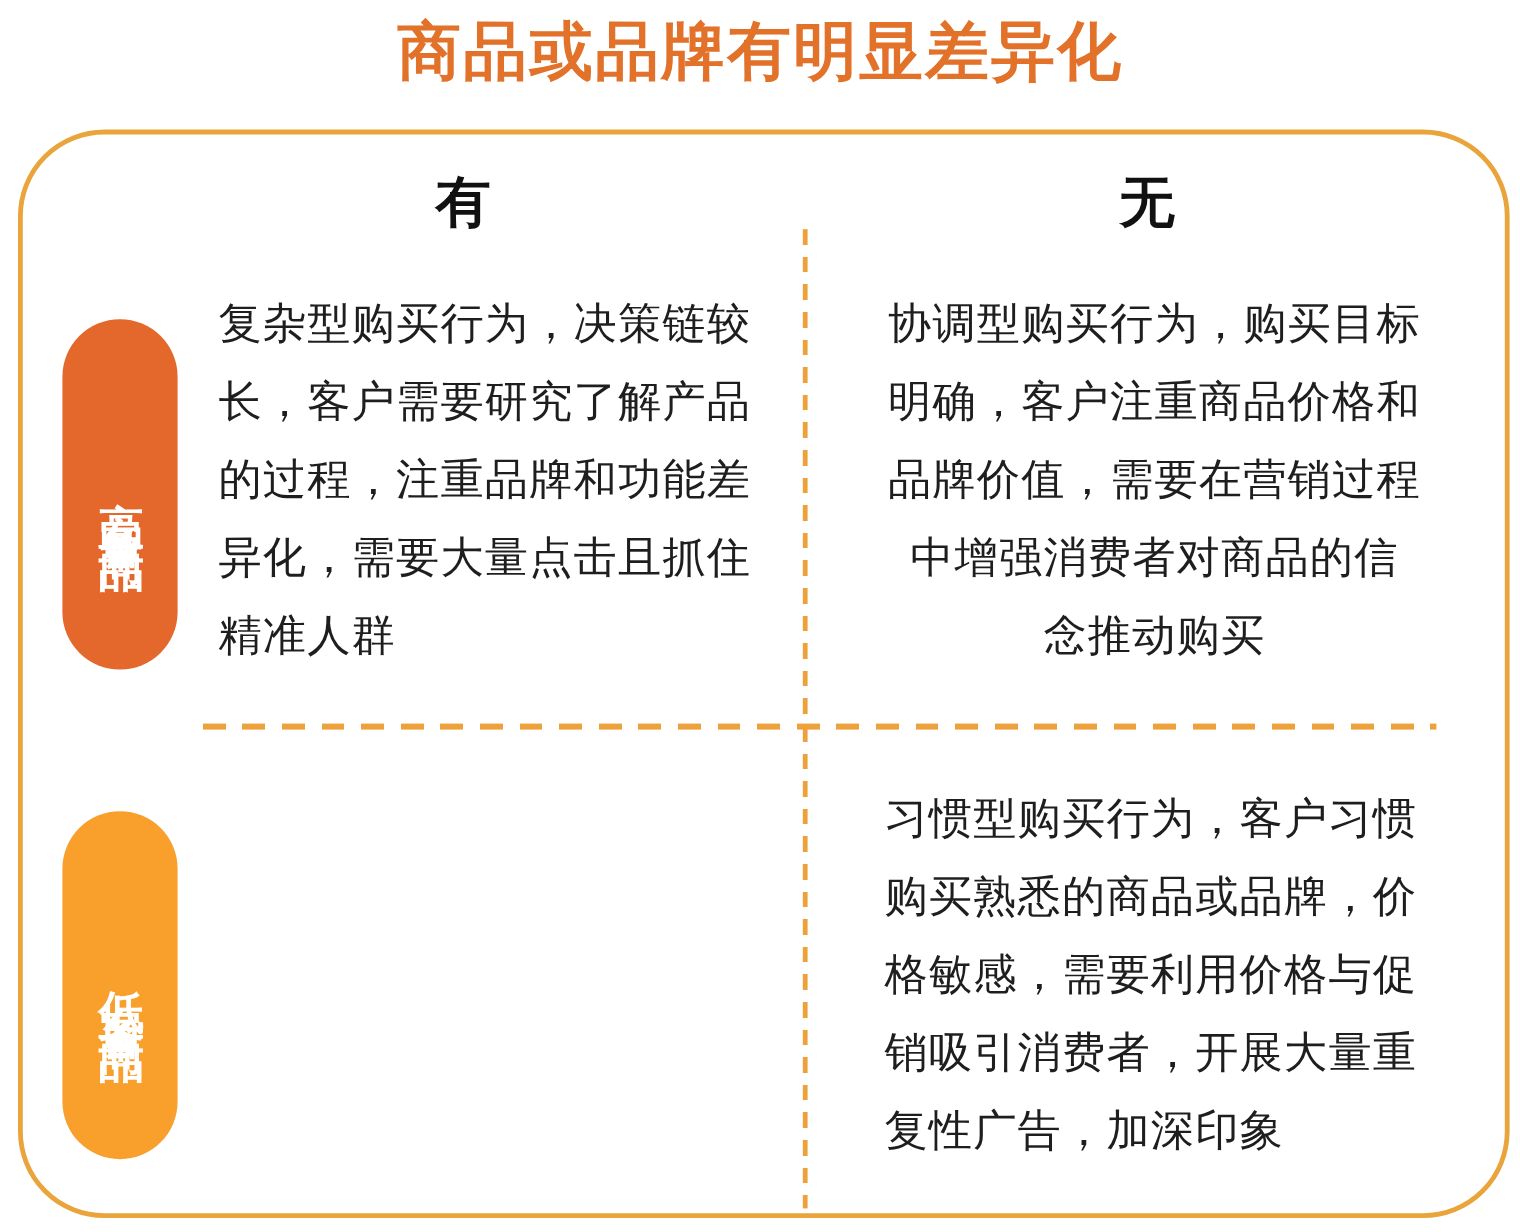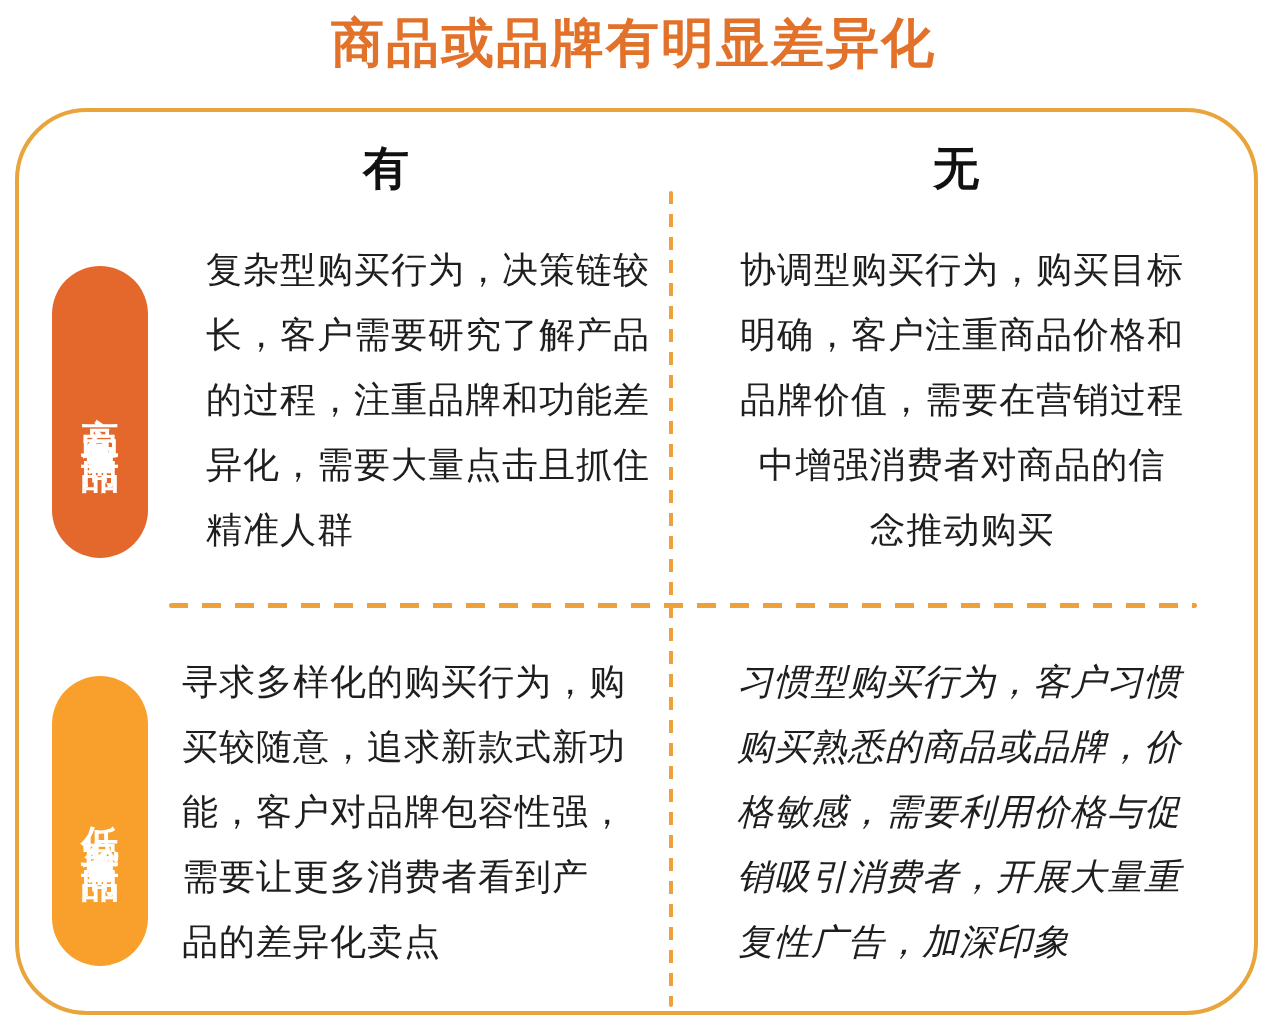--- a/index.html
+++ b/index.html
@@ -4,21 +4,21 @@
 <style>
   :root{
     --title-color:#E2712A;
     --border-color:#E9A43C;
     --dash-color:#EEA13B;
     --pill-top:#E4672B;
     --pill-bottom:#F89F2C;
     --text-color:#1E1E1E;
     --pill-text:#FFFFFF;
   }
-  *{margin:0;padding:0;box-sizing:border-box;border-radius:26px;}
+  *{margin:0;padding:0;box-sizing:border-box;}
   html,body{background:#fff;}
   .page{
     position:relative;
     width:1267px;height:1027px;
     background:#fff;
     font-family:"Liberation Sans","DejaVu Sans",sans-serif;
     overflow:hidden;
   }
   .page-title{
     position:absolute;
@@ -83,24 +83,24 @@
   }
   .quad{
     position:absolute;
     width:450px;
     font-size:36px;
     line-height:65px;
     color:var(--text-color);
     white-space:pre-line;
     letter-spacing:1px;
   }
-  .quad.tl{left:163px;top:125px;margin-left:24px;}
+  .quad.tl{left:163px;top:125px;}
   .quad.tr{left:718px;top:125px;text-align:center;}
   .quad.bl{left:163px;top:537px;}
-  .quad.br{left:718px;top:537px;font-style:italic;}
+  .quad.br{left:718px;top:537px;}
 </style>
 </head>
 <body>
 
 <div class="page">
 
   <h1 class="page-title">商品或品牌有明显差异化</h1>
 
   <div class="quadrant-box">
 
@@ -124,25 +124,20 @@
 的过程，注重品牌和功能差
 异化，需要大量点击且抓住
 精准人群</div>
 
     <div class="quad tr">协调型购买行为，购买目标
 明确，客户注重商品价格和
 品牌价值，需要在营销过程
 中增强消费者对商品的信
 念推动购买</div>
 
-    <div class="quad bl">寻求多样化的购买行为，购
-买较随意，追求新款式新功
-能，客户对品牌包容性强，
-需要让更多消费者看到产
-品的差异化卖点</div>
 
     <div class="quad br">习惯型购买行为，客户习惯
 购买熟悉的商品或品牌，价
 格敏感，需要利用价格与促
 销吸引消费者，开展大量重
 复性广告，加深印象</div>
 
   </div>
 </div>
 

